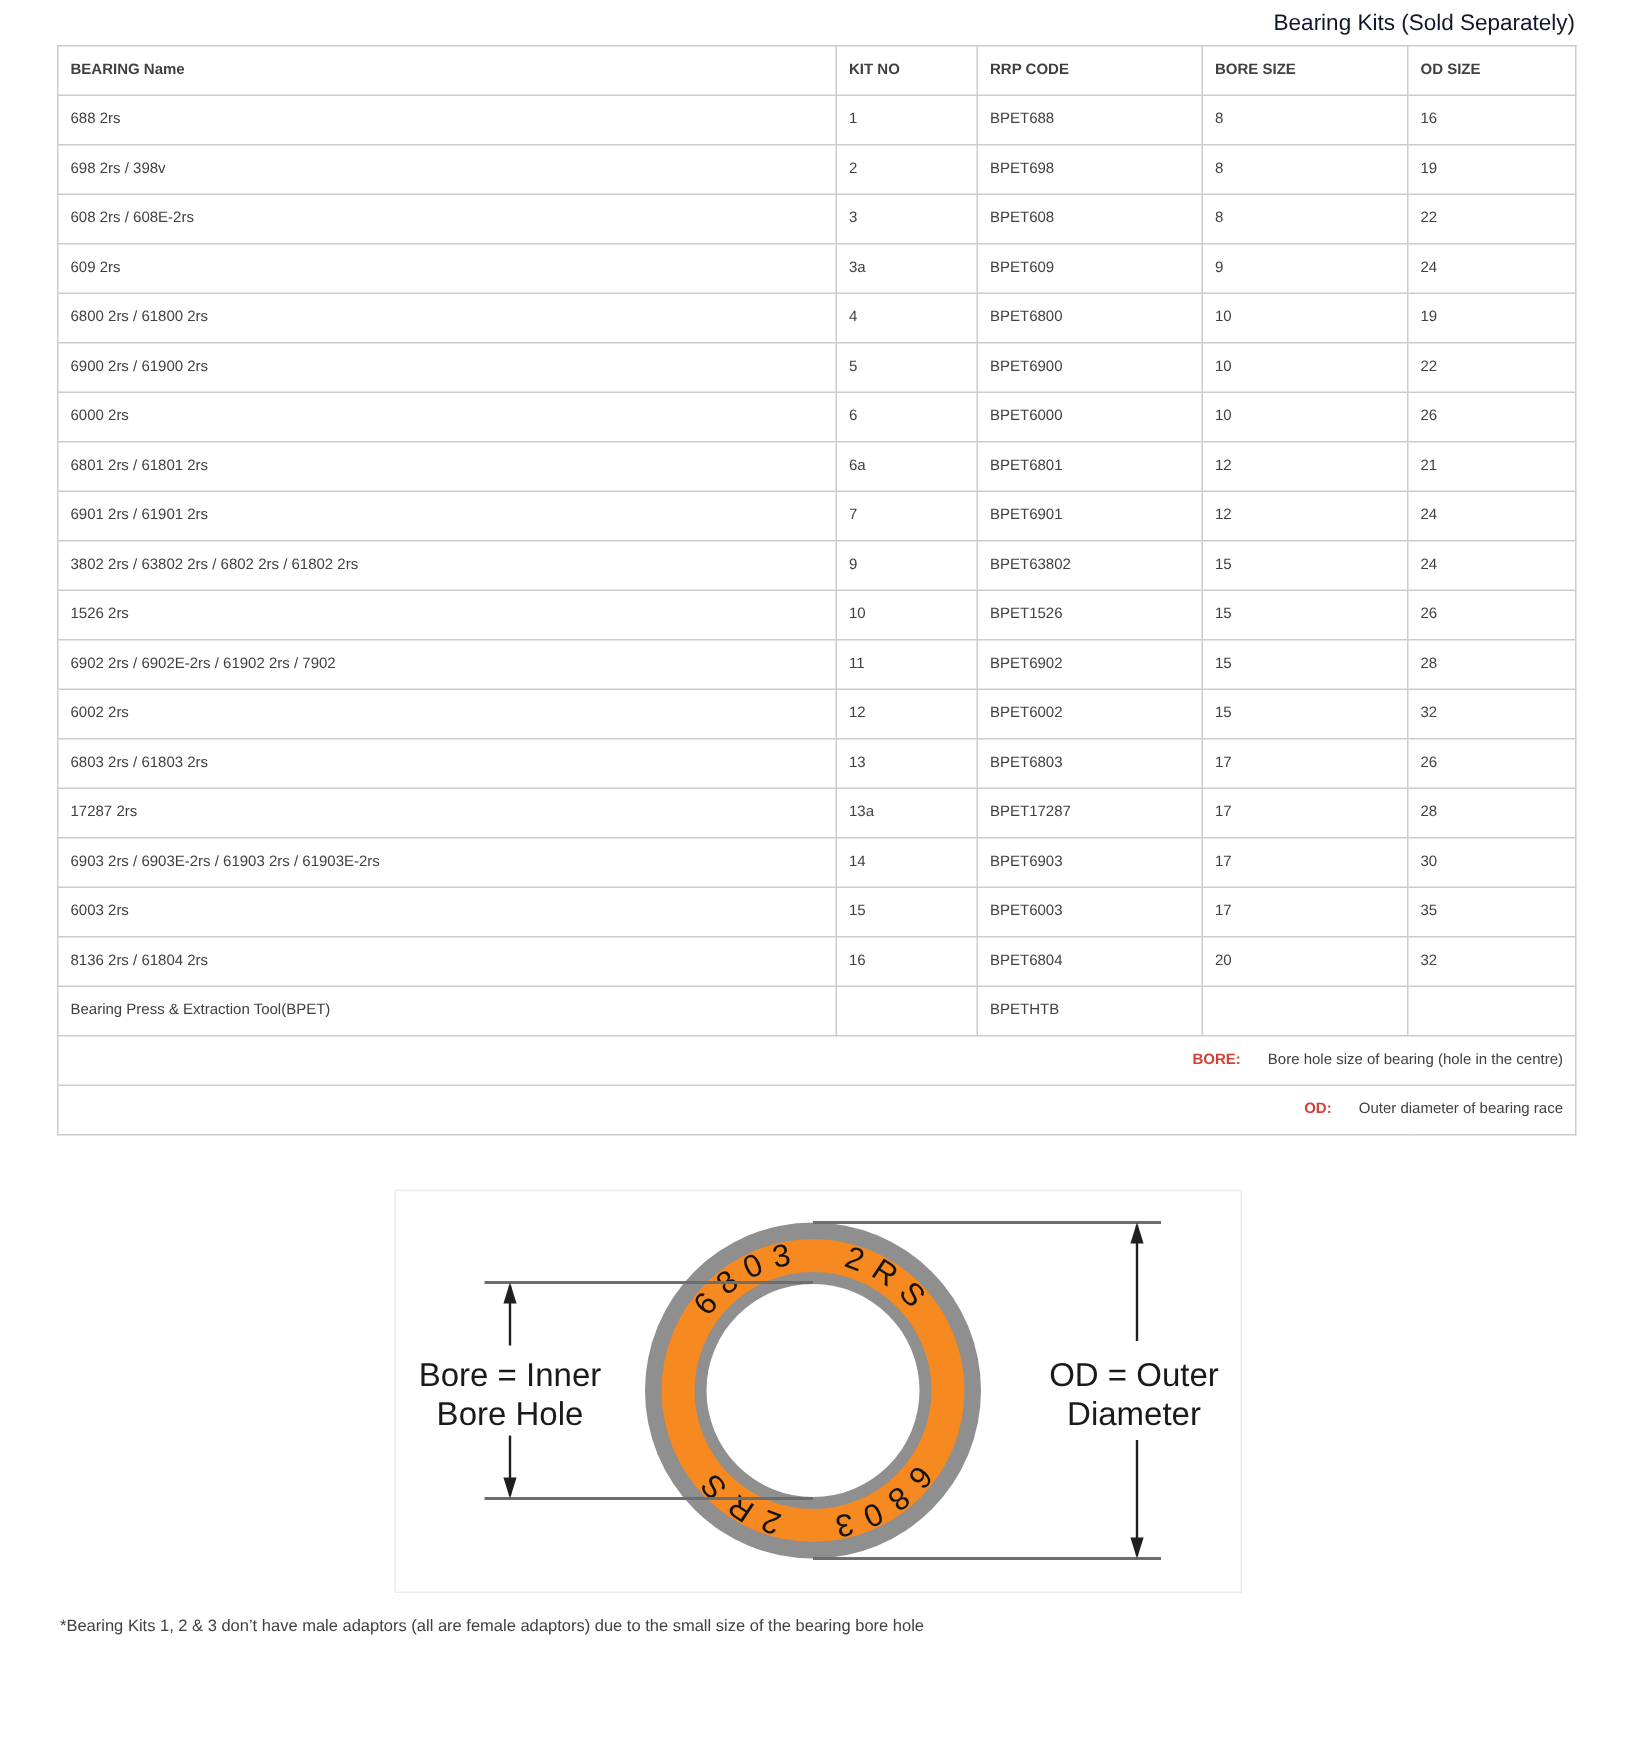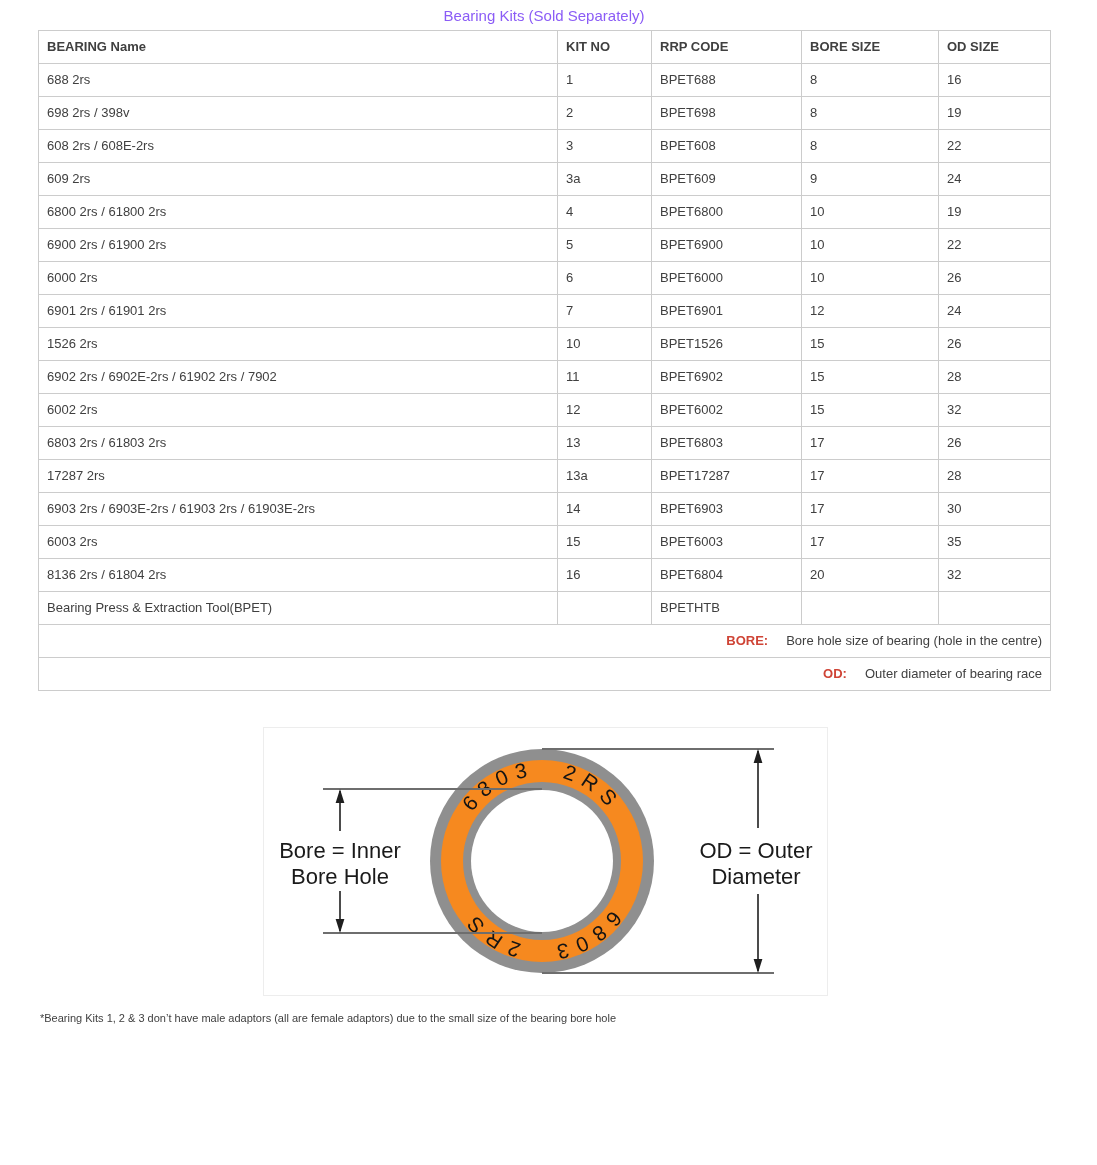--- a/index.html
+++ b/index.html
@@ -5,31 +5,31 @@
   * { box-sizing: border-box; }
   html, body { margin: 0; padding: 0; background: #ffffff; }
   body {
     width: 1097px;
     font-family: "Liberation Sans", "DejaVu Sans", sans-serif;
     color: #404040;
   }
   .page-title {
     width: 1012px;
     margin: 6px 0 5px 38px;
-    text-align: center;
+    text-align: right;
     font-size: 15px;
     line-height: 19px;
-    color: #8b5cf6;
+    color: #0f172a;
   }
   table.kits {
     border-collapse: collapse;
     margin-left: 38px;
     width: 1012px;
     table-layout: fixed;
-    font-size: 13px;
+    font-size: 10px;
   }
   table.kits th, table.kits td {
     border: 1px solid #cccccc;
     padding: 6px 8px;
     line-height: 20px;
     text-align: left;
     vertical-align: middle;
     overflow: hidden;
     white-space: nowrap;
   }
@@ -141,24 +141,38 @@
         <td>22</td>
       </tr>
       <tr>
         <td>6000 2rs</td>
         <td>6</td>
         <td>BPET6000</td>
         <td>10</td>
         <td>26</td>
       </tr>
       <tr>
+        <td>6801 2rs / 61801 2rs</td>
+        <td>6a</td>
+        <td>BPET6801</td>
+        <td>12</td>
+        <td>21</td>
+      </tr>
+      <tr>
         <td>6901 2rs / 61901 2rs</td>
         <td>7</td>
         <td>BPET6901</td>
         <td>12</td>
+        <td>24</td>
+      </tr>
+      <tr>
+        <td>3802 2rs / 63802 2rs / 6802 2rs / 61802 2rs</td>
+        <td>9</td>
+        <td>BPET63802</td>
+        <td>15</td>
         <td>24</td>
       </tr>
       <tr>
         <td>1526 2rs</td>
         <td>10</td>
         <td>BPET1526</td>
         <td>15</td>
         <td>26</td>
       </tr>
       <tr>

